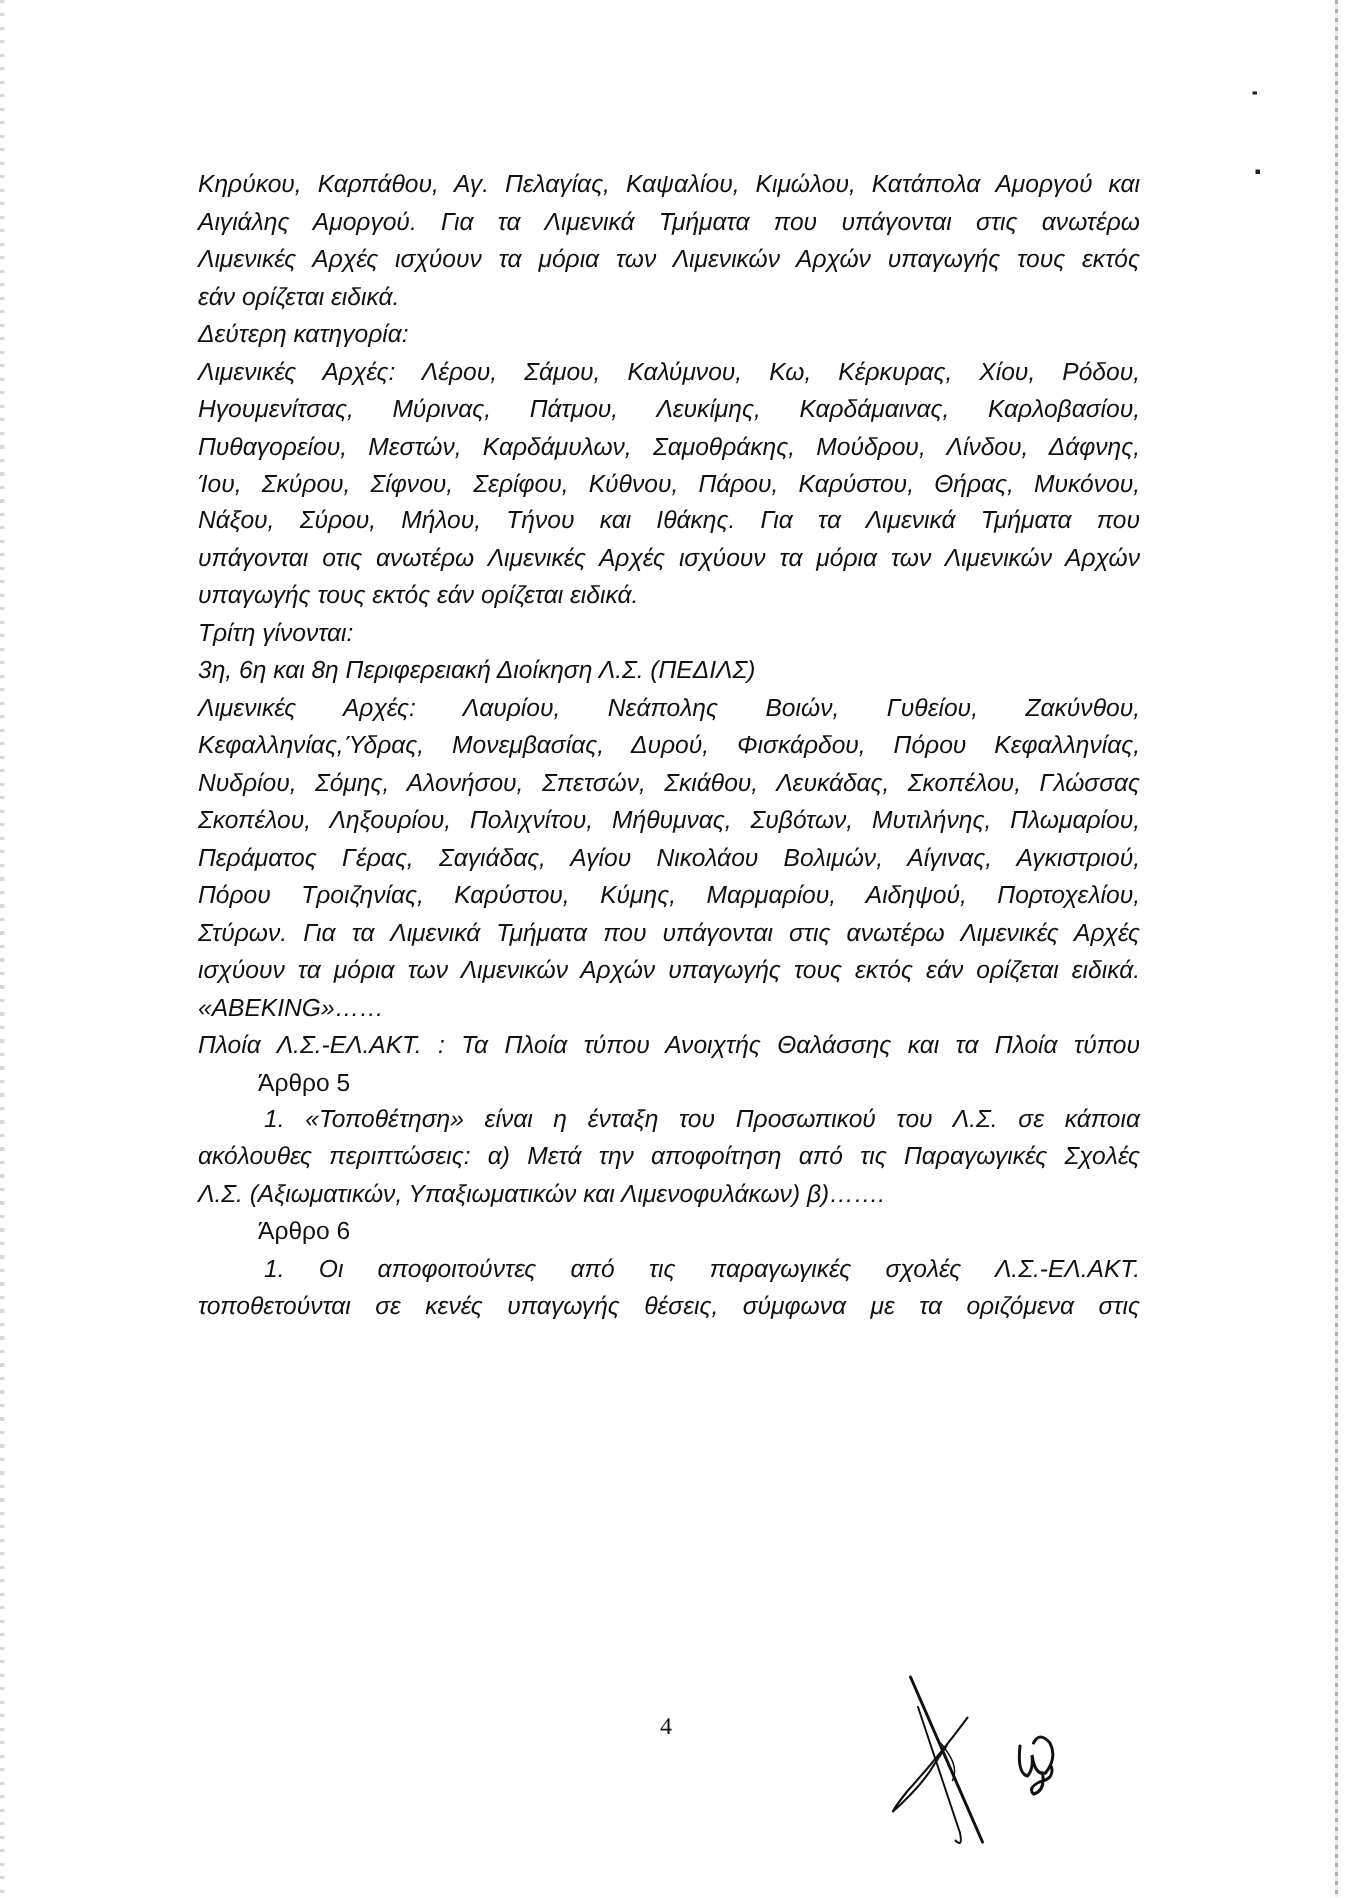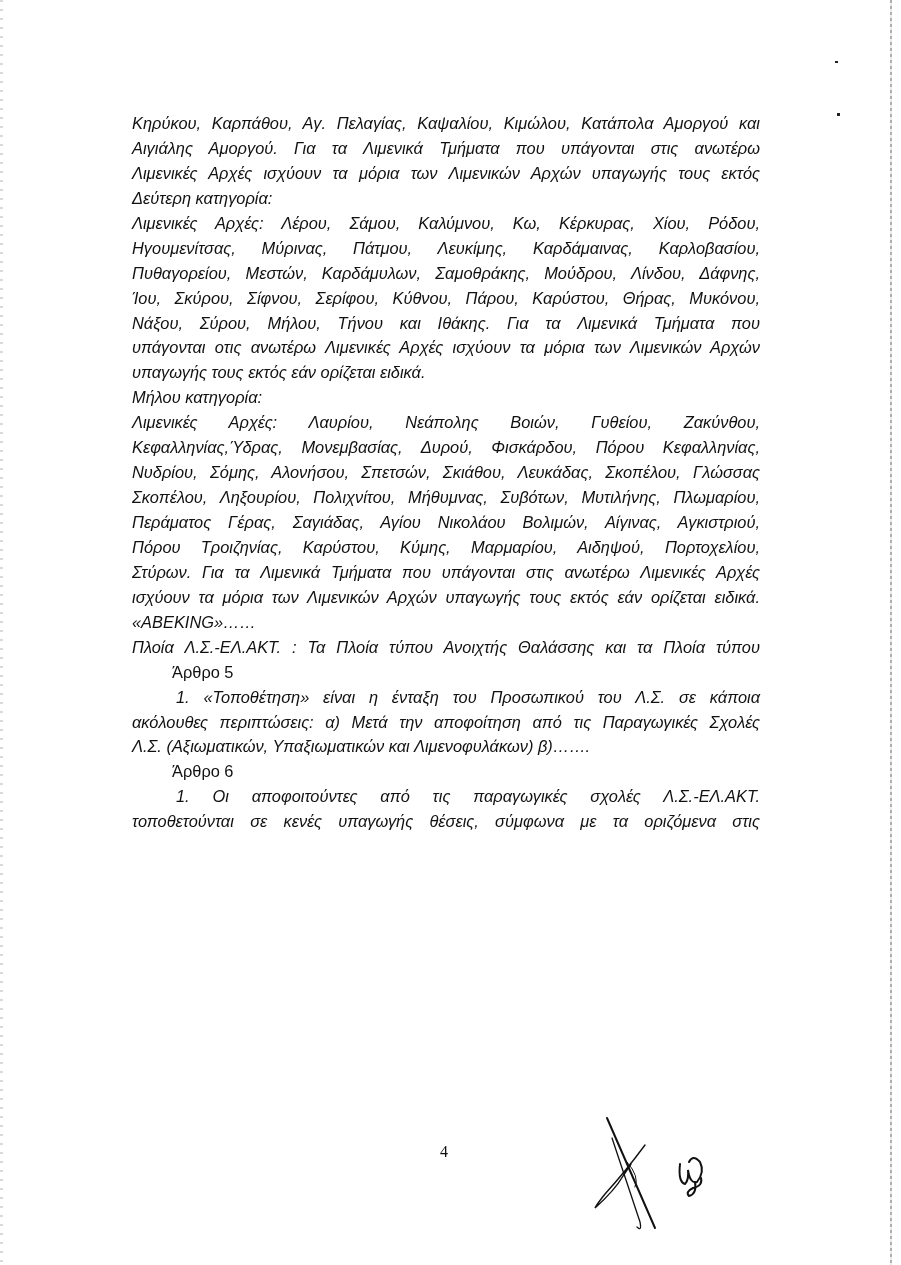--- a/index.html
+++ b/index.html
@@ -28,29 +28,31 @@
   <div class="edge-left"></div>
   <div class="edge-right"></div>
   <div class="speck" style="left:835px;top:61px;width:3px;height:2px;"></div>
   <div class="speck" style="left:837px;top:113px;width:3px;height:3px;"></div>
 
   <div class="body">
     <div id="main-lines">
         <div class="line j">Κηρύκου, Καρπάθου, Αγ. Πελαγίας, Καψαλίου, Κιμώλου, Κατάπολα Αμοργού και</div>
         <div class="line j">Αιγιάλης Αμοργού. Για τα Λιμενικά Τμήματα που υπάγονται στις ανωτέρω</div>
         <div class="line j">Λιμενικές Αρχές ισχύουν τα μόρια των Λιμενικών Αρχών υπαγωγής τους εκτός</div>
+        <div class="line">εάν ορίζεται ειδικά.</div>
         <div class="line">Δεύτερη κατηγορία:</div>
         <div class="line j">Λιμενικές Αρχές: Λέρου, Σάμου, Καλύμνου, Κω, Κέρκυρας, Χίου, Ρόδου,</div>
         <div class="line j">Ηγουμενίτσας, Μύρινας, Πάτμου, Λευκίμης, Καρδάμαινας, Καρλοβασίου,</div>
         <div class="line j">Πυθαγορείου, Μεστών, Καρδάμυλων, Σαμοθράκης, Μούδρου, Λίνδου, Δάφνης,</div>
         <div class="line j">Ίου, Σκύρου, Σίφνου, Σερίφου, Κύθνου, Πάρου, Καρύστου, Θήρας, Μυκόνου,</div>
         <div class="line j">Νάξου, Σύρου, Μήλου, Τήνου και Ιθάκης. Για τα Λιμενικά Τμήματα που</div>
         <div class="line j">υπάγονται οτις ανωτέρω Λιμενικές Αρχές ισχύουν τα μόρια των Λιμενικών Αρχών</div>
         <div class="line">υπαγωγής τους εκτός εάν ορίζεται ειδικά.</div>
-        <div class="line">Μήλου κατηγορία:</div>
+        <div class="line">Τρίτη γίνονται:</div>
+        <div class="line">3η, 6η και 8η Περιφερειακή Διοίκηση Λ.Σ. (ΠΕΔΙΛΣ)</div>
         <div class="line j">Λιμενικές Αρχές: Λαυρίου, Νεάπολης Βοιών, Γυθείου, Ζακύνθου,</div>
         <div class="line j">Κεφαλληνίας,Ύδρας, Μονεμβασίας, Δυρού, Φισκάρδου, Πόρου Κεφαλληνίας,</div>
         <div class="line j">Νυδρίου, Σόμης, Αλονήσου, Σπετσών, Σκιάθου, Λευκάδας, Σκοπέλου, Γλώσσας</div>
         <div class="line j">Σκοπέλου, Ληξουρίου, Πολιχνίτου, Μήθυμνας, Συβότων, Μυτιλήνης, Πλωμαρίου,</div>
         <div class="line j">Περάματος Γέρας, Σαγιάδας, Αγίου Νικολάου Βολιμών, Αίγινας, Αγκιστριού,</div>
         <div class="line j">Πόρου Τροιζηνίας, Καρύστου, Κύμης, Μαρμαρίου, Αιδηψού, Πορτοχελίου,</div>
         <div class="line j">Στύρων. Για τα Λιμενικά Τμήματα που υπάγονται στις ανωτέρω Λιμενικές Αρχές</div>
         <div class="line j">ισχύουν τα μόρια των Λιμενικών Αρχών υπαγωγής τους εκτός εάν ορίζεται ειδικά.</div>
         <div class="line">«ABEKING»……</div>
         <div class="line j">Πλοία Λ.Σ.-ΕΛ.ΑΚΤ. : Τα Πλοία τύπου Ανοιχτής Θαλάσσης και τα Πλοία τύπου</div>

